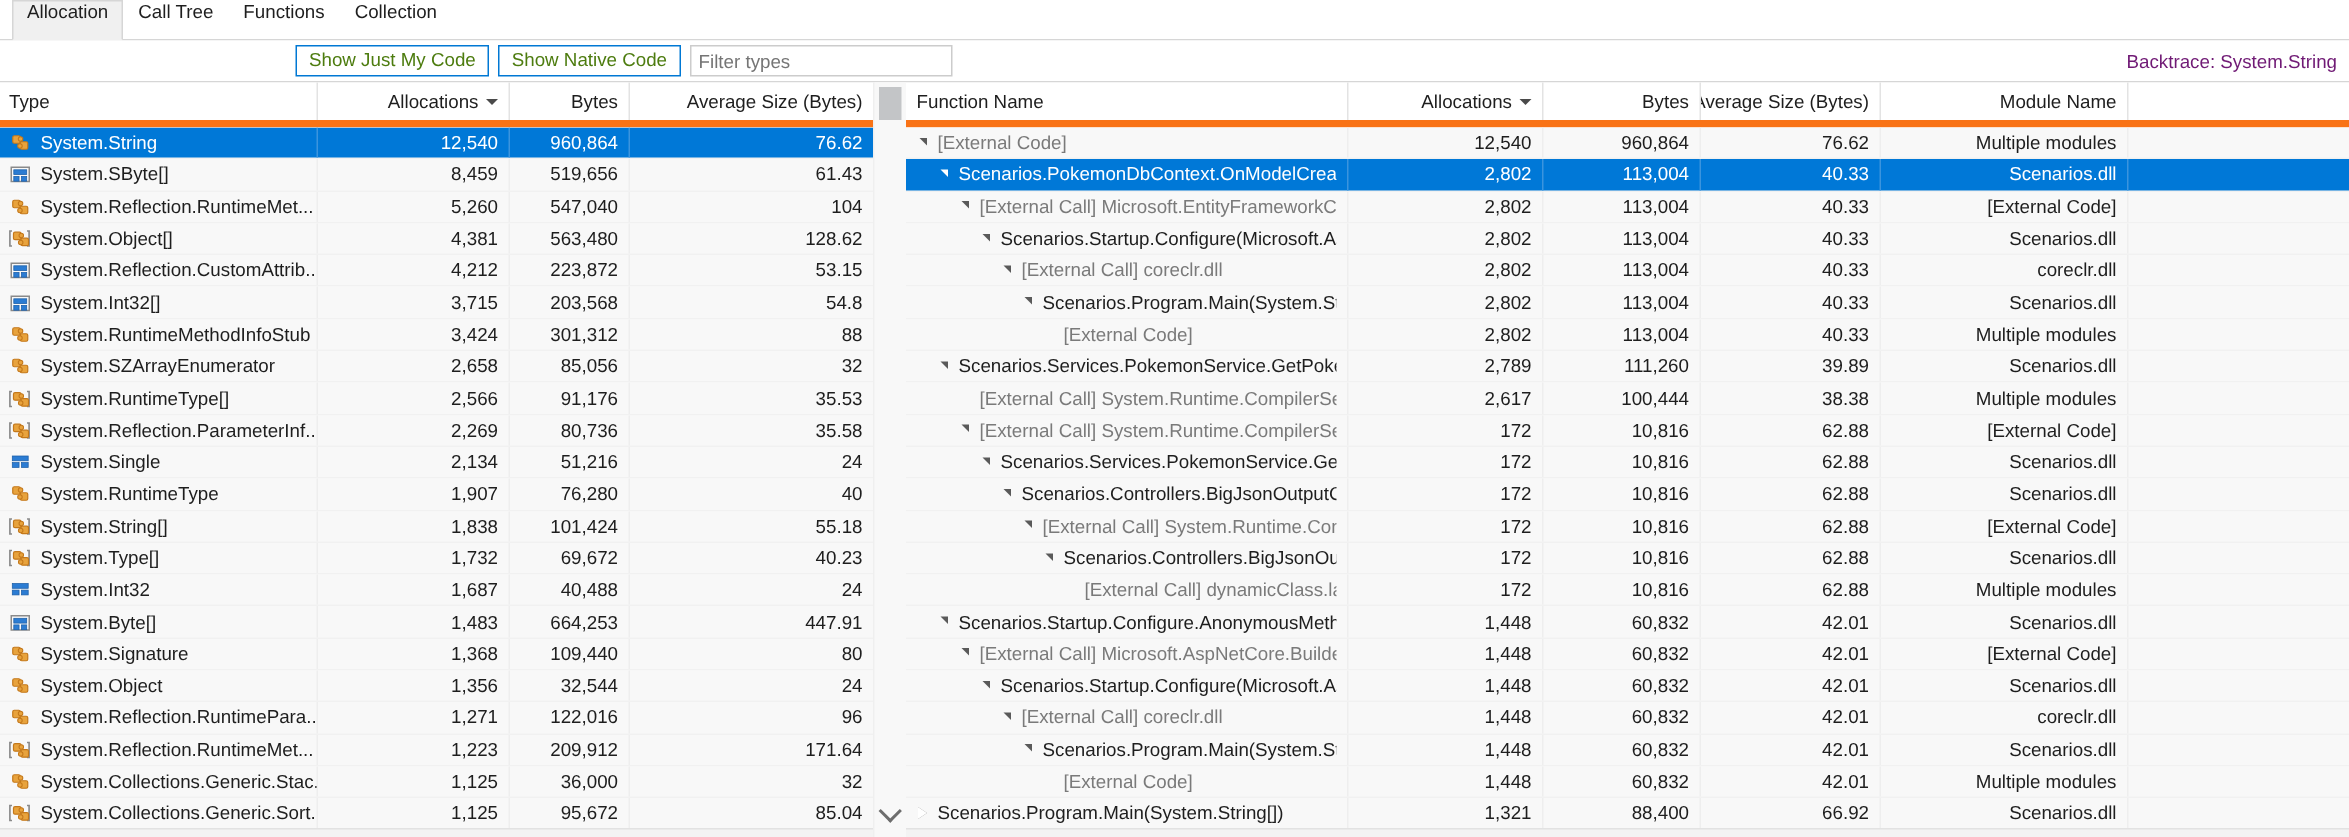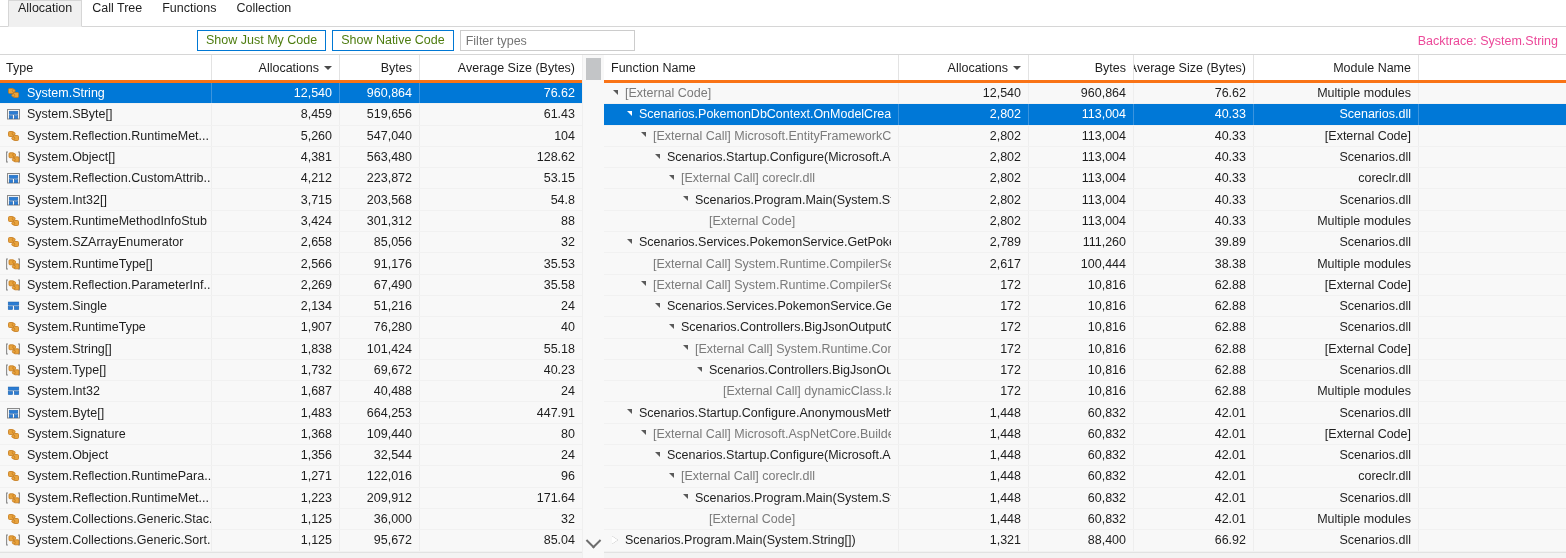--- a/index.html
+++ b/index.html
@@ -73,35 +73,35 @@
     font-size: 12.5px;
     color: #6d6d6d;
     padding: 0 5px;
     line-height: 19px;
   }
   .backtrace {
     position: absolute;
     right: 8px; top: 0; bottom: 0;
     display: flex; align-items: center;
     font-size: 12.5px;
-    color: #ec4899;
+    color: #701a75;
   }
 
   
   .panes { flex: 1; display: flex; min-height: 0; }
   .pane-left  { width: 604px; min-width:604px; display: flex; flex-direction: column; min-height:0; position:relative;}
   .splitter   { width: 0px; }
   .pane-right { flex: 1; display: flex; flex-direction: column; min-height:0; position: relative;}
 
   
   .grid-head {
     display: flex;
     height: 25px; min-height: 25px;
     background: #ffffff;
-    border-bottom: 3px solid #f97316;
+    border-bottom: 5px solid #f97316;
     align-items: stretch;
   }
   .hcell {
     display: flex; align-items: center;
     font-size: 12.5px;
     color: #1e1e1e;
     border-right: 1px solid #e3e3e3;
     box-sizing: border-box;
     padding: 0 7px;
     cursor: default;
@@ -434,21 +434,21 @@
                   <path d="M2 2 L0.6 2 L0.6 12 L2 12" fill="none" stroke="#8a8a8a" stroke-width="1.1"></path>
                   <path d="M12 2 L13.4 2 L13.4 12 L12 12" fill="none" stroke="#8a8a8a" stroke-width="1.1"></path>
                   <rect x="3" y="2.8" width="5" height="5" rx="1" fill="#e8a33d" stroke="#c4781a" stroke-width="0.8"></rect>
                   <rect x="8" y="6.8" width="5" height="5" rx="1" fill="#e8a33d" stroke="#c4781a" stroke-width="0.8"></rect>
                   <circle cx="8.2" cy="5" r="1.5" fill="#e8a33d" stroke="#c4781a" stroke-width="0.7"></circle>
                   <circle cx="7.8" cy="9.600000000000001" r="1.5" fill="#e8a33d" stroke="#c4781a" stroke-width="0.7"></circle>
                 </svg></span>
               <span>System.Reflection.ParameterInf...</span>
             </div>
             <div class="cell r c-alloc">2,269</div>
-            <div class="cell r c-bytes">67,490</div>
+            <div class="cell r c-bytes">80,736</div>
             <div class="cell r c-avg">35.58</div>
             <div class="cell c-pad"></div>
           </div>
           <div class="row">
             <div class="cell c-type">
               <span class="tyicon"><svg width="15" height="14" viewBox="0 0 15 14">
                   <rect x="2.2" y="3" width="10.6" height="3.2" fill="#2b7cd3" stroke="#1c5fa8" stroke-width="0.5"></rect>
                   <rect x="2.2" y="7.4" width="4.5" height="3.2" fill="#2b7cd3" stroke="#1c5fa8" stroke-width="0.5"></rect>
                   <rect x="8.3" y="7.4" width="4.5" height="3.2" fill="#2b7cd3" stroke="#1c5fa8" stroke-width="0.5"></rect>
                 </svg></span>

